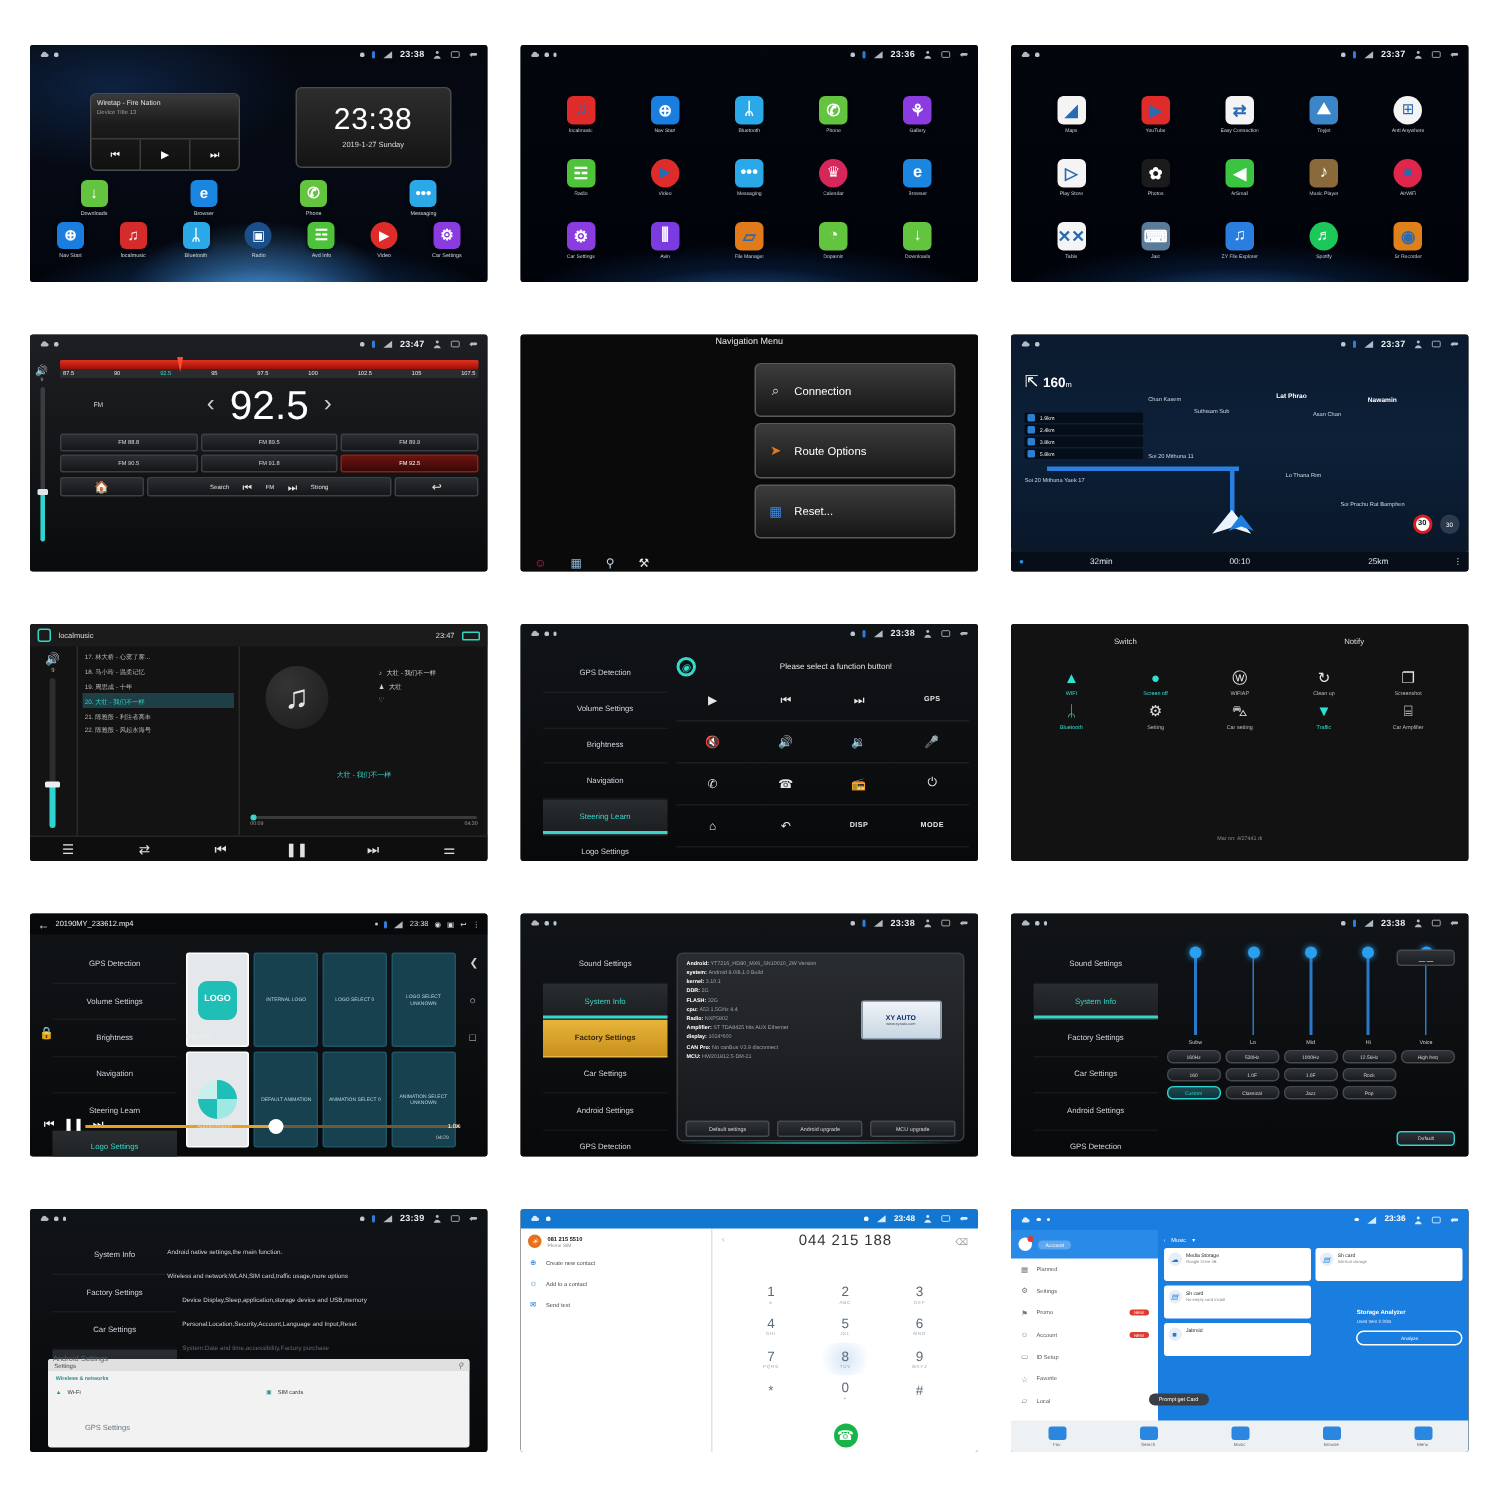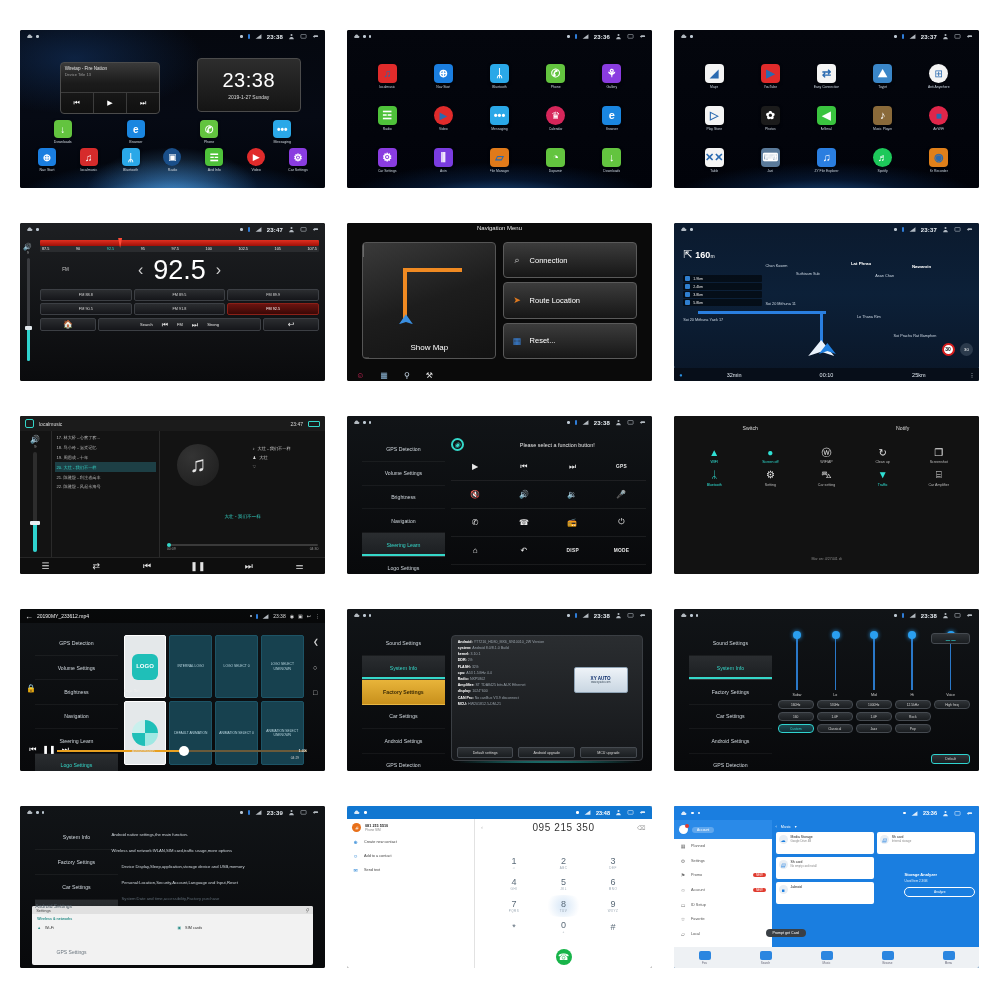--- a/index.html
+++ b/index.html
@@ -764,35 +764,28 @@
           </div>
         </div>
       </div>
     </div>
   </div>
 
   <div class="panel">
     <div class="screen">
       <div class="bg-navmenu"></div>
       <div class="nav-title">Navigation Menu</div>
-      <div class="nav-map">
-        <i class="maplines"></i>
-        <i class="route"></i>
-        <i class="route2"></i>
-        <i class="car"></i>
-        <div class="showmap">Show Map</div>
-      </div>
       <div class="nav-btns" id="navmenu-btns">
             <div class="nav-btn">
               <span class="nav-bi" style="color: rgb(216, 216, 216);">⌕</span>
               <span>Connection</span>
             </div>
             <div class="nav-btn">
               <span class="nav-bi" style="color: rgb(224, 122, 32);">➤</span>
-              <span>Route Location</span>
+              <span>Route Options</span>
             </div>
             <div class="nav-btn">
               <span class="nav-bi" style="color: rgb(58, 134, 224);">▦</span>
               <span>Reset...</span>
             </div>
           </div>
       <div class="nav-footer">
         <span style="color:#d6265a">☺</span>
         <span style="color:#8fb8d8">▦</span>
         <span style="color:#c8d8e8">⚲</span>
@@ -1400,21 +1393,21 @@
                 </div>
                 <div class="row">
                   <span class="ic">✉</span>
                   <span>Send text</span>
                 </div>
               </div>
         </div>
         <div class="dial-right">
           <div class="dial-num">
             <span class="ar">‹</span>
-            <span>095 215 350</span>
+            <span>044 215 188</span>
             <span class="bk">⌫</span>
           </div>
           <div class="keypad" id="dial-keys">
                 <div class="key">
                   <b>1</b>
                   <s>∞</s>
                 </div>
                 <div class="key">
                   <b>2</b>
                   <s>ABC</s>

